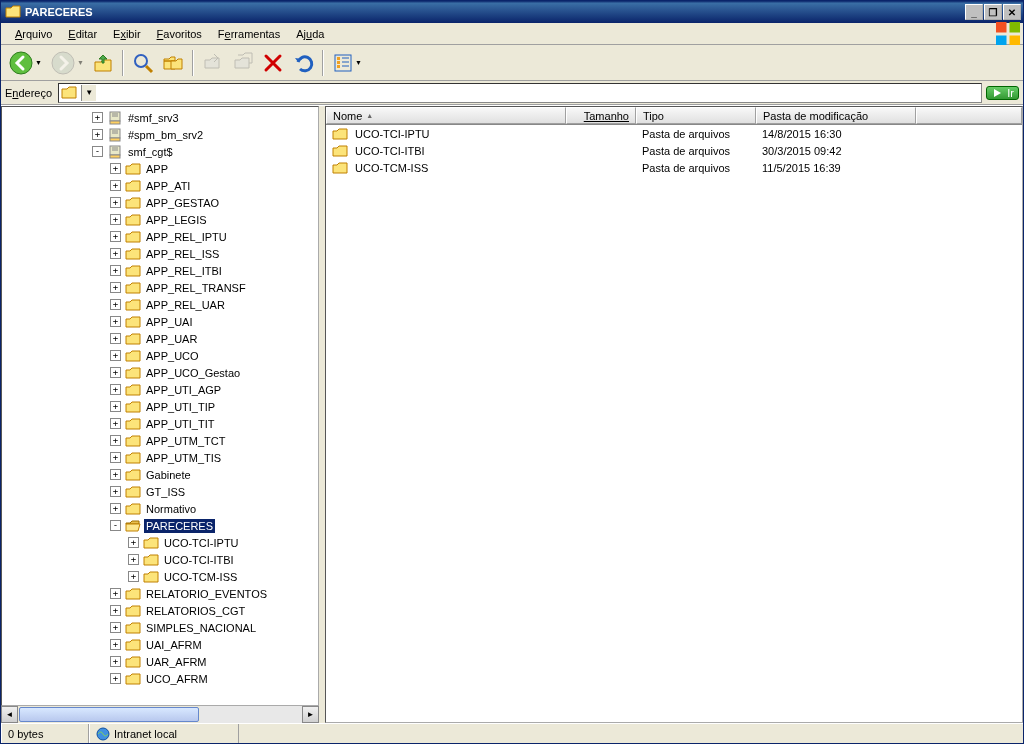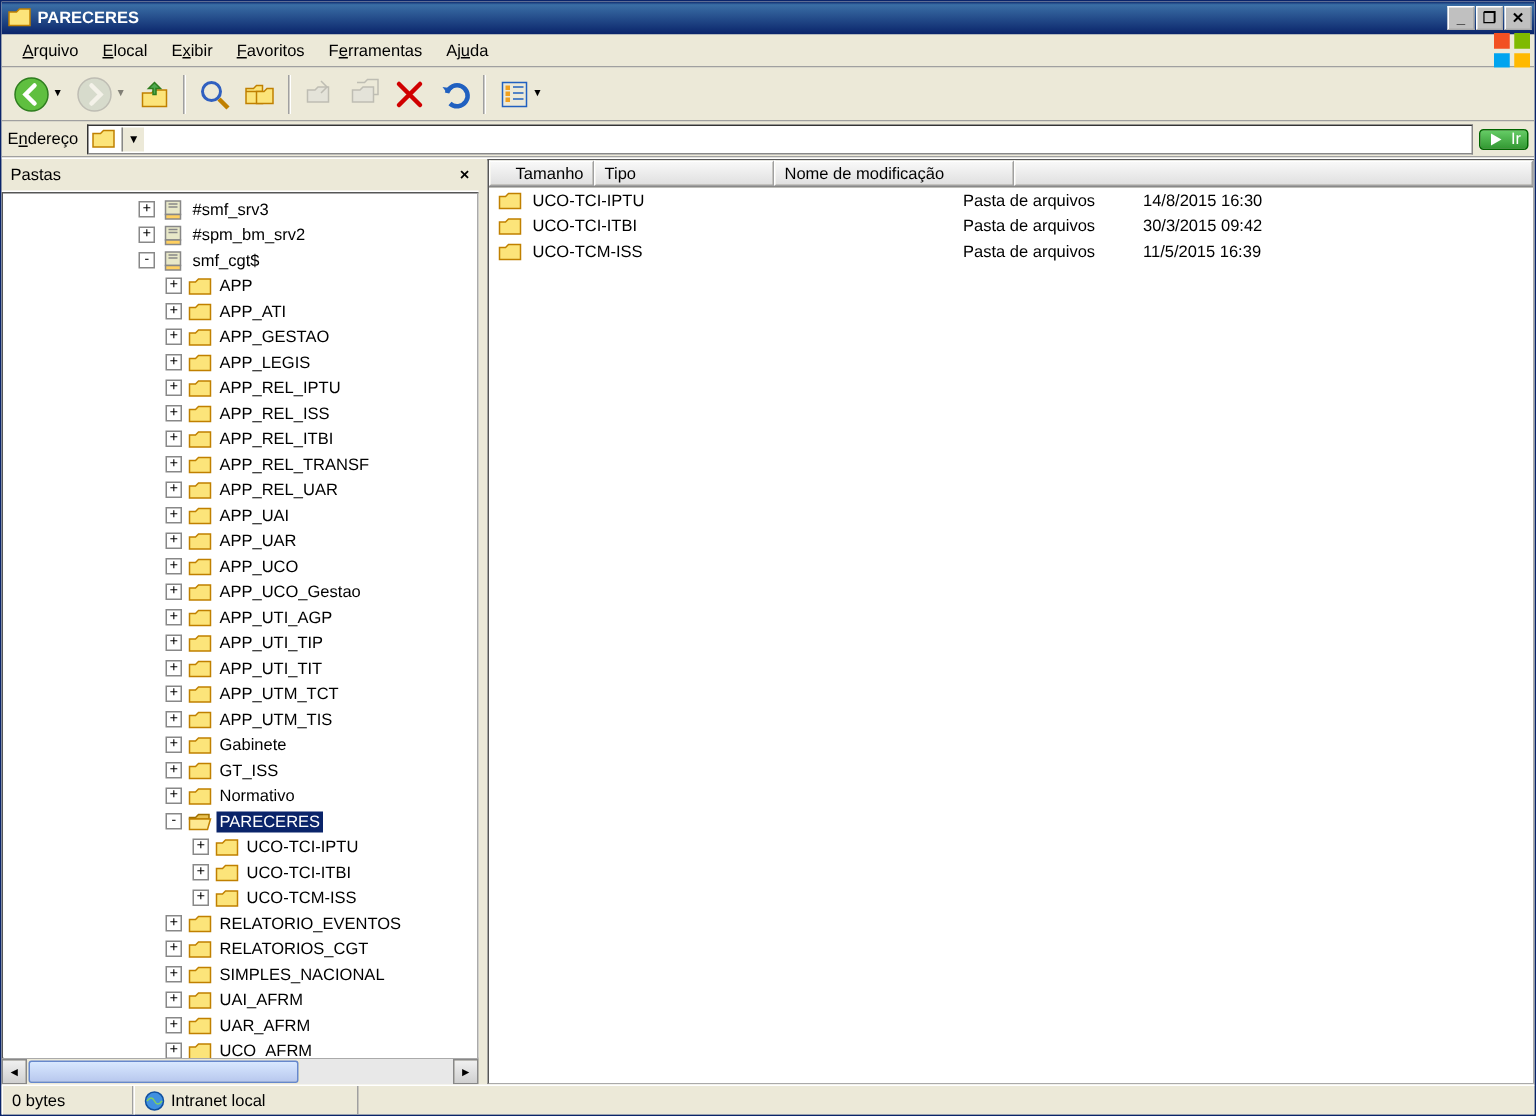--- a/index.html
+++ b/index.html
@@ -86,21 +86,21 @@
   <span class="title">PARECERES</span>
   <div class="winbtns">
     <div class="winbtn">_</div>
     <div class="winbtn">❐</div>
     <div class="winbtn close">✕</div>
   </div>
 </div>
 
 <div class="menubar">
   <span class="mitem"><u>A</u><span id="m0">rquivo</span></span>
-  <span class="mitem"><u>E</u><span id="m1">local</span></span>
+  <span class="mitem"><u>E</u><span id="m1">ditar</span></span>
   <span class="mitem">E<u>x</u><span id="m2">ibir</span></span>
   <span class="mitem"><u>F</u><span id="m3">avoritos</span></span>
   <span class="mitem">F<u>e</u><span id="m4">rramentas</span></span>
   <span class="mitem">Aj<u>u</u><span id="m5">da</span></span>
   <span class="winlogo">
     <svg viewBox="0 0 20 20">
         <rect x="2" y="2" width="7" height="7" fill="#f25022"></rect>
         <rect x="11" y="2" width="7" height="7" fill="#7fba00"></rect>
         <rect x="2" y="11" width="7" height="7" fill="#00a4ef"></rect>
         <rect x="11" y="11" width="7" height="7" fill="#ffb900"></rect>
@@ -195,24 +195,20 @@
     <svg viewBox="0 0 14 14">
         <path d="M3 3 L10 7 L3 11 Z" fill="white"></path>
       </svg>
     <span>Ir</span>
   </div>
 </div>
 
 <div class="main">
 
   <div class="folders-panel">
-    <div class="folders-header">
-      <span>Pastas</span>
-      <span class="x">×</span>
-    </div>
     <div class="tree-wrap">
       <div class="tree" id="tree">
           <div class="tnode" style="padding-left: 90px;">
             <span class="texp">+</span>
             <span class="tico"><svg viewBox="0 0 16 16">
                 <rect x="3" y="2" width="10" height="9" fill="#e8e8c8" stroke="#888"></rect>
                 <rect x="3" y="11" width="10" height="3" fill="#ffd060" stroke="#888"></rect>
                 <line x1="5" y1="4" x2="11" y2="4" stroke="#888"></line>
                 <line x1="5" y1="6" x2="11" y2="6" stroke="#888"></line>
               </svg></span>
@@ -463,23 +459,24 @@
       <div class="thumb" style="width:180px"></div>
       <div class="track"></div>
       <div class="btn">►</div>
     </div>
   </div>
 
   <div class="splitter"></div>
 
   <div class="filelist">
     <div class="colheads" id="colheads">
-        <div class="colhead" style="width: 70px; justify-content: flex-end;">Tamanho</div>
+        <div class="colhead" style="width: 240px;">Nome<span class="sortarw">▲</span></div>
+        <div class="colhead" style="width: 70px; justify-content: flex-end; text-decoration: underline;">Tamanho</div>
         <div class="colhead" style="width: 120px;">Tipo</div>
-        <div class="colhead" style="width: 160px;">Nome de modificação</div>
+        <div class="colhead" style="width: 160px;">Pasta de modificação</div>
         <div class="colhead" style="flex: 1 1 0%;"></div>
       </div>
     <div class="filerows" id="filerows">
         <div class="filerow">
           <div class="cell" style="width: 240px;">
             <span class="tico"><svg viewBox="0 0 16 16">
                 <path d="M1 5 L5 5 L7 3 L15 3 L15 13 L1 13 Z" fill="#fce47a" stroke="#c08000"></path>
               </svg></span>
             <span>UCO-TCI-IPTU</span>
           </div>

